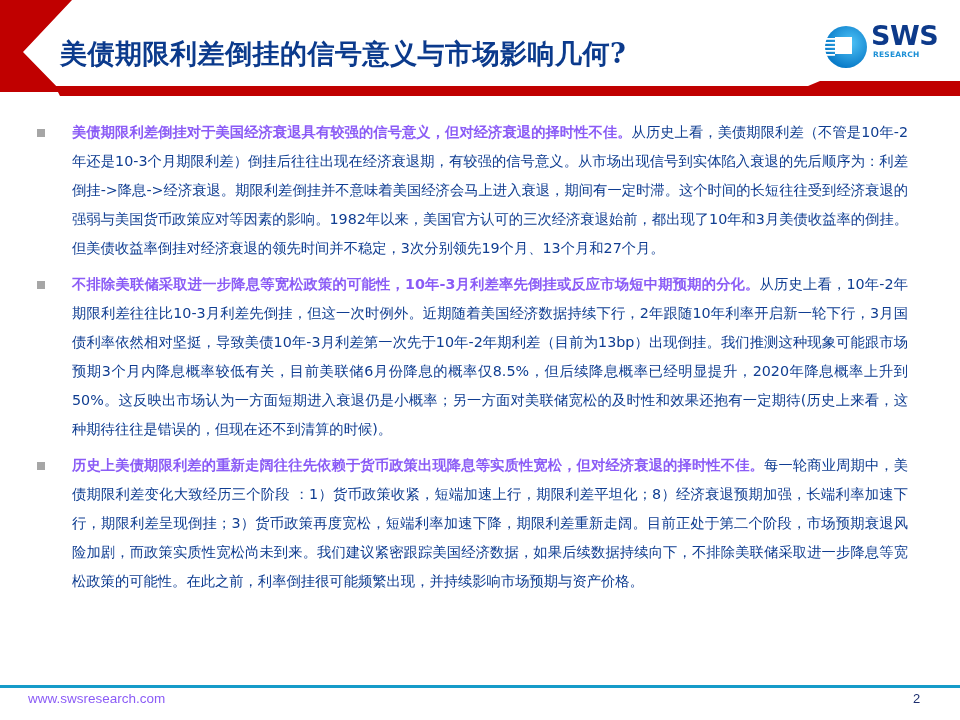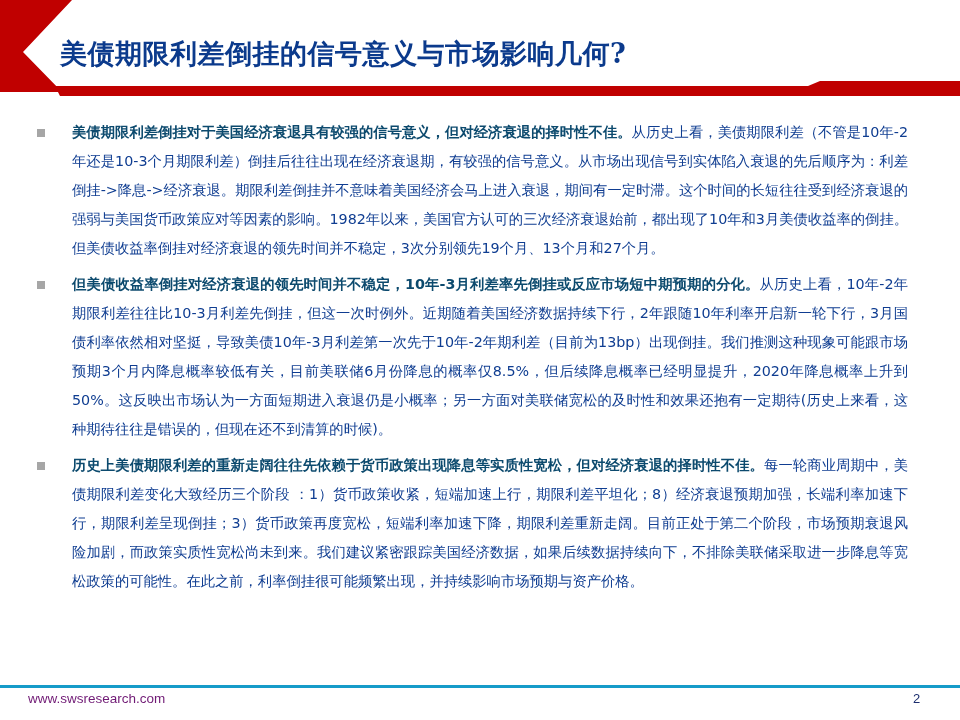--- a/index.html
+++ b/index.html
@@ -31,53 +31,72 @@
   .bullet-row { position: relative; padding-left: 36px; margin-bottom: 7px; }
   .bullet-mark {
     position: absolute; left: 1px; top: 11px;
     width: 8px; height: 8px; background: #a6a6a6;
   }
   .para {
     font-size: 14.3px; line-height: 29px; color: #0f3d91;
     text-align: justify; width: 836px;
     font-family: "DejaVu Sans", "Liberation Sans", sans-serif;
   }
-  .para b { font-weight: bold; color: #0c4a6e; }
+  .para b { font-weight: bold; color: #8b5cf6; }
   .footer-line {
     position: absolute; left: 0; top: 685px; width: 960px; height: 3px; background: #159bc9;
   }
   .footer-url {
     position: absolute; left: 28px; top: 691px;
-    font-family: "Liberation Sans", sans-serif; font-size: 13.5px; color: #701a75;
+    font-family: "Liberation Sans", sans-serif; font-size: 13.5px; color: #8b5cf6;
   }
   .page-num {
     position: absolute; left: 913px; top: 691px;
     font-family: "Liberation Sans", sans-serif; font-size: 13px; color: #1c2e6e;
   }
 </style>
 </head>
 <body>
 
 <div class="header">
   <svg class="chevron-svg" width="960" height="100" viewBox="0 0 960 100">
     <polygon points="0,0 72,0 23,52 62,92 0,92" fill="#c00000"></polygon>
     <polygon points="55,86 808,86 820,81 960,81 960,96 60,96" fill="#c00000"></polygon>
   </svg>
   <div class="title">美债期限利差倒挂的信号意义与市场影响几何?</div>
 
+  <div class="logo">
+    <svg width="46" height="46" viewBox="0 0 46 46" style="position:absolute;left:0;top:0;">
+      <defs>
+        <radialGradient id="g1" cx="60%" cy="40%" r="60%">
+          <stop offset="0%" stop-color="#4fc3f7"></stop>
+          <stop offset="100%" stop-color="#0a7cc9"></stop>
+        </radialGradient>
+      </defs>
+      <circle cx="24" cy="23" r="21" fill="url(#g1)"></circle>
+      <rect x="13" y="13" width="17" height="17" fill="#ffffff"></rect>
+      <rect x="2" y="14" width="11" height="1.8" fill="#ffffff"></rect>
+      <rect x="1" y="18" width="12" height="1.8" fill="#ffffff"></rect>
+      <rect x="1" y="22" width="12" height="1.8" fill="#ffffff"></rect>
+      <rect x="1" y="26" width="12" height="1.8" fill="#ffffff"></rect>
+      <rect x="2" y="30" width="11" height="1.8" fill="#ffffff"></rect>
+    </svg>
+    <div class="logo-sws">SWS</div>
+    <div class="logo-research">RESEARCH</div>
+  </div>
 </div>
 
 <div class="content">
   <div class="bullet-row">
     <span class="bullet-mark"></span>
     <div class="para"><b>美债期限利差倒挂对于美国经济衰退具有较强的信号意义，但对经济衰退的择时性不佳。</b><span>从历史上看，美债期限利差（不管是10年-2年还是10-3个月期限利差）倒挂后往往出现在经济衰退期，有较强的信号意义。从市场出现信号到实体陷入衰退的先后顺序为：利差倒挂-&gt;降息-&gt;经济衰退。期限利差倒挂并不意味着美国经济会马上进入衰退，期间有一定时滞。这个时间的长短往往受到经济衰退的强弱与美国货币政策应对等因素的影响。1982年以来，美国官方认可的三次经济衰退始前，都出现了10年和3月美债收益率的倒挂。但美债收益率倒挂对经济衰退的领先时间并不稳定，3次分别领先19个月、13个月和27个月。</span></div>
   </div>
   <div class="bullet-row">
     <span class="bullet-mark"></span>
-    <div class="para"><b>但美债收益率倒挂对经济衰退的领先时间并不稳定，10年-3月利差率先倒挂或反应市场短中期预期的分化。</b><span>从历史上看，10年-2年期限利差往往比10-3月利差先倒挂，但这一次时例外。近期随着美国经济数据持续下行，2年跟随10年利率开启新一轮下行，3月国债利率依然相对坚挺，导致美债10年-3月利差第一次先于10年-2年期利差（目前为13bp）出现倒挂。我们推测这种现象可能跟市场预期3个月内降息概率较低有关，目前美联储6月份降息的概率仅8.5%，但后续降息概率已经明显提升，2020年降息概率上升到50%。这反映出市场认为一方面短期进入衰退仍是小概率；另一方面对美联储宽松的及时性和效果还抱有一定期待(历史上来看，这种期待往往是错误的，但现在还不到清算的时候)。</span></div>
+    <div class="para"><b>不排除美联储采取进一步降息等宽松政策的可能性，10年-3月利差率先倒挂或反应市场短中期预期的分化。</b><span>从历史上看，10年-2年期限利差往往比10-3月利差先倒挂，但这一次时例外。近期随着美国经济数据持续下行，2年跟随10年利率开启新一轮下行，3月国债利率依然相对坚挺，导致美债10年-3月利差第一次先于10年-2年期利差（目前为13bp）出现倒挂。我们推测这种现象可能跟市场预期3个月内降息概率较低有关，目前美联储6月份降息的概率仅8.5%，但后续降息概率已经明显提升，2020年降息概率上升到50%。这反映出市场认为一方面短期进入衰退仍是小概率；另一方面对美联储宽松的及时性和效果还抱有一定期待(历史上来看，这种期待往往是错误的，但现在还不到清算的时候)。</span></div>
   </div>
   <div class="bullet-row">
     <span class="bullet-mark"></span>
     <div class="para"><b>历史上美债期限利差的重新走阔往往先依赖于货币政策出现降息等实质性宽松，但对经济衰退的择时性不佳。</b><span>每一轮商业周期中，美债期限利差变化大致经历三个阶段 ：1）货币政策收紧，短端加速上行，期限利差平坦化；8）经济衰退预期加强，长端利率加速下行，期限利差呈现倒挂；3）货币政策再度宽松，短端利率加速下降，期限利差重新走阔。目前正处于第二个阶段，市场预期衰退风险加剧，而政策实质性宽松尚未到来。我们建议紧密跟踪美国经济数据，如果后续数据持续向下，不排除美联储采取进一步降息等宽松政策的可能性。在此之前，利率倒挂很可能频繁出现，并持续影响市场预期与资产价格。</span></div>
   </div>
 </div>
 
 <div class="footer-line"></div>
 <div class="footer-url">www.swsresearch.com</div>
 <div class="page-num">2</div>

